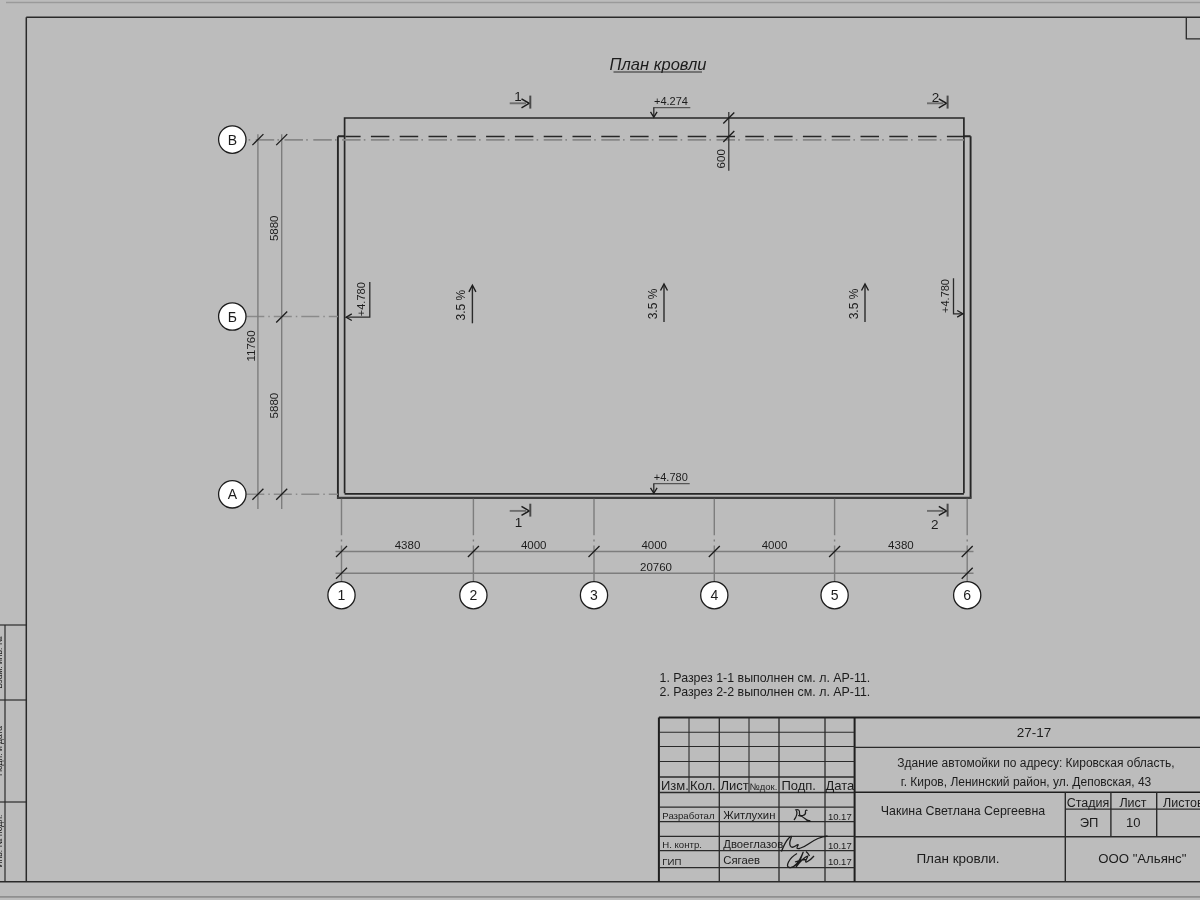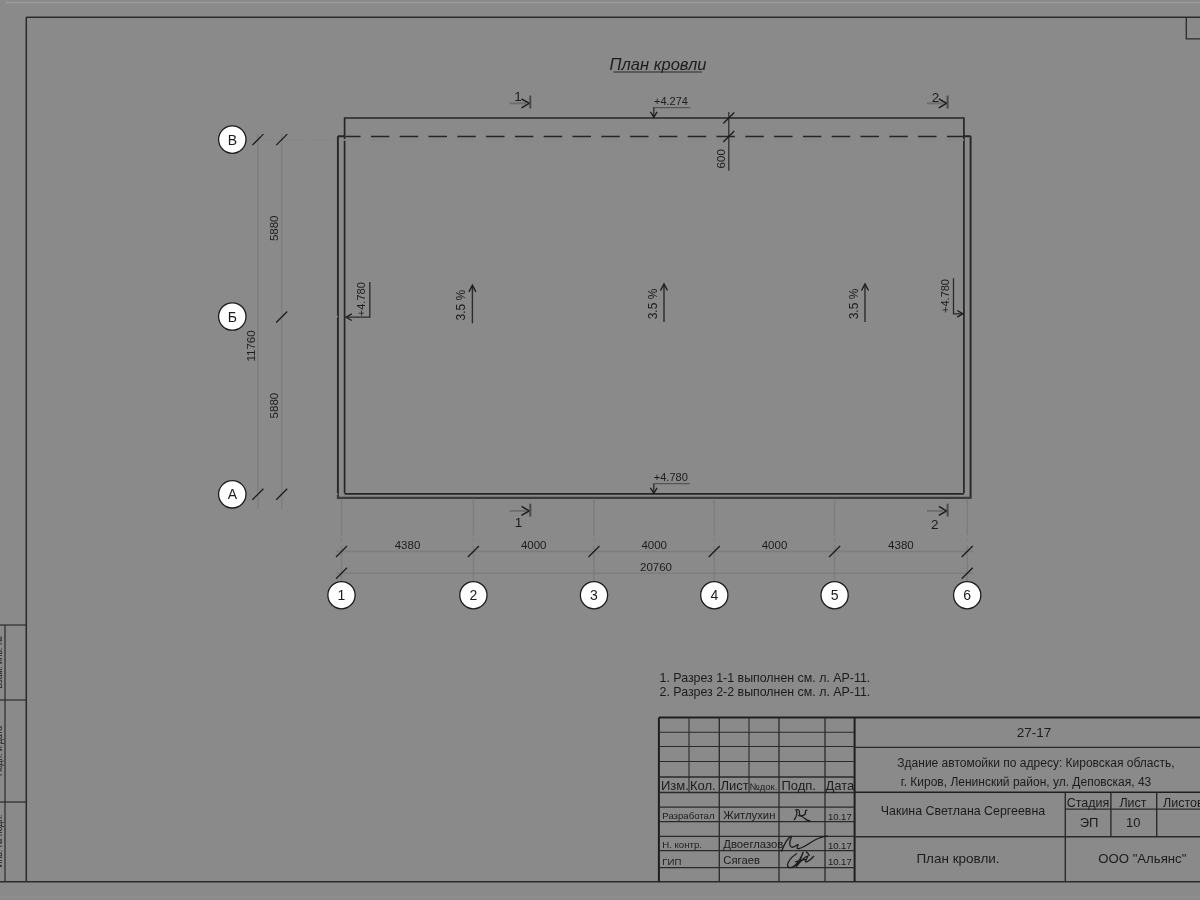--- a/index.html
+++ b/index.html
@@ -1,16 +1,16 @@
 <!DOCTYPE html>
 <html><head>
 <meta charset="utf-8">
 <style>
   html,body{margin:0;padding:0;background:#fff;}
-  #sheet{position:relative;width:1200px;height:900px;background:#0ea5e9;overflow:hidden;
+  #sheet{position:relative;width:1200px;height:900px;background:#f9a8d4;overflow:hidden;
          font-family:"Liberation Sans",sans-serif;filter:grayscale(100%);}
   svg{position:absolute;left:0;top:0;}
   text{font-family:"Liberation Sans",sans-serif;fill:#1c1c1c;}
 </style>
 </head>
 <body>
 <div id="sheet">
 <svg width="1200" height="900" viewBox="0 0 1200 900">
 
 <line x1="6" y1="2.5" x2="1200" y2="2.5" stroke="#9a9a9a" stroke-width="1.6"></line>

